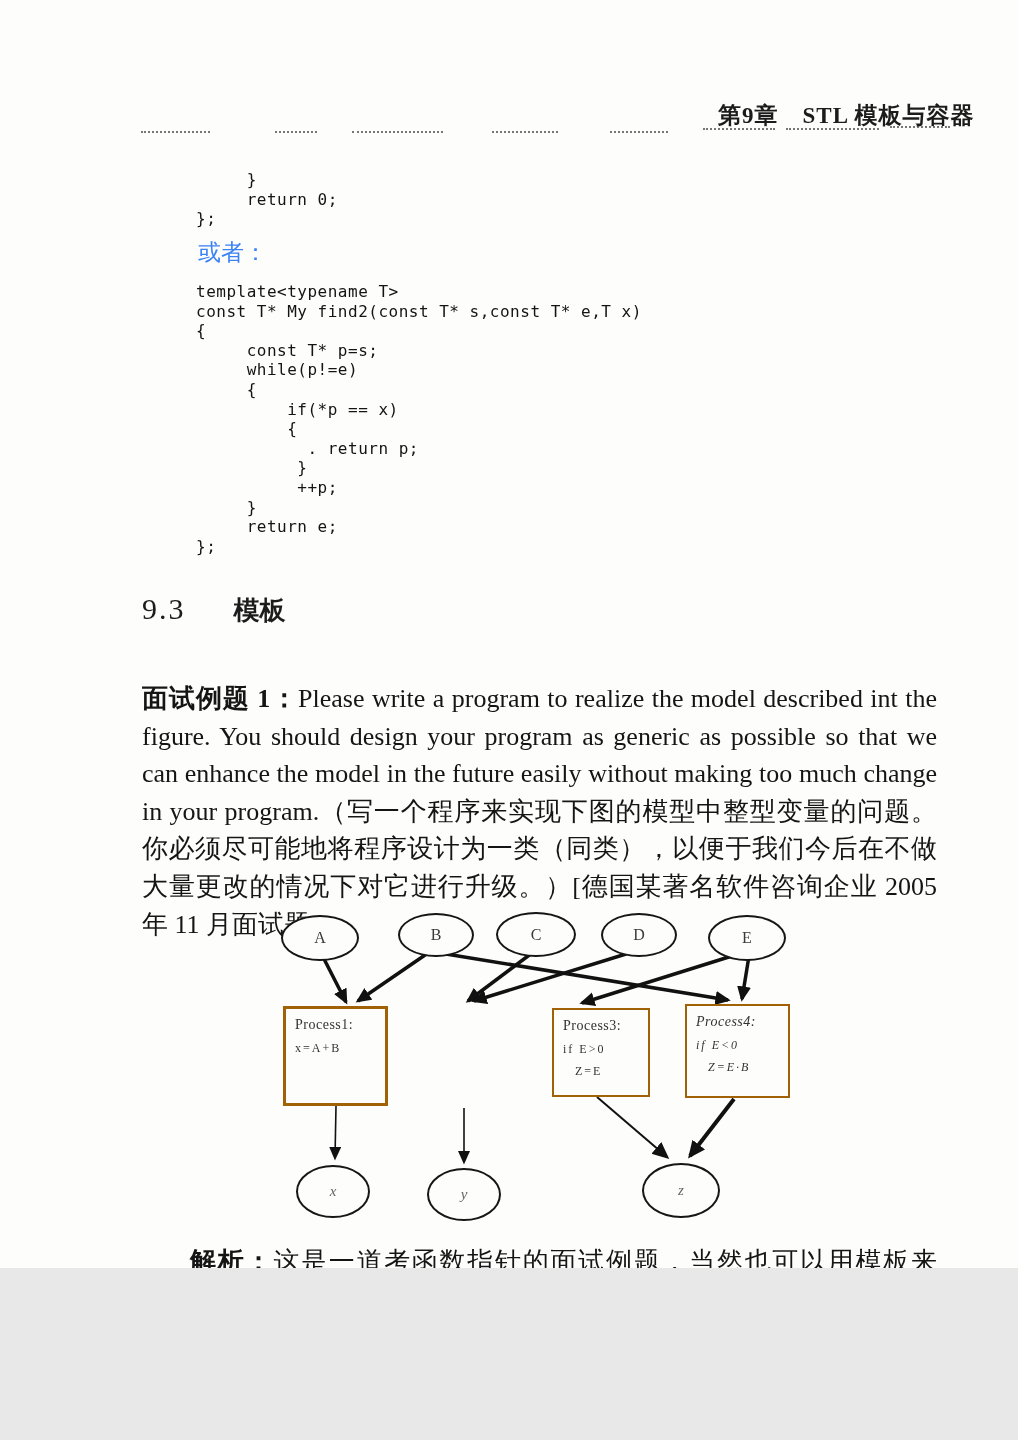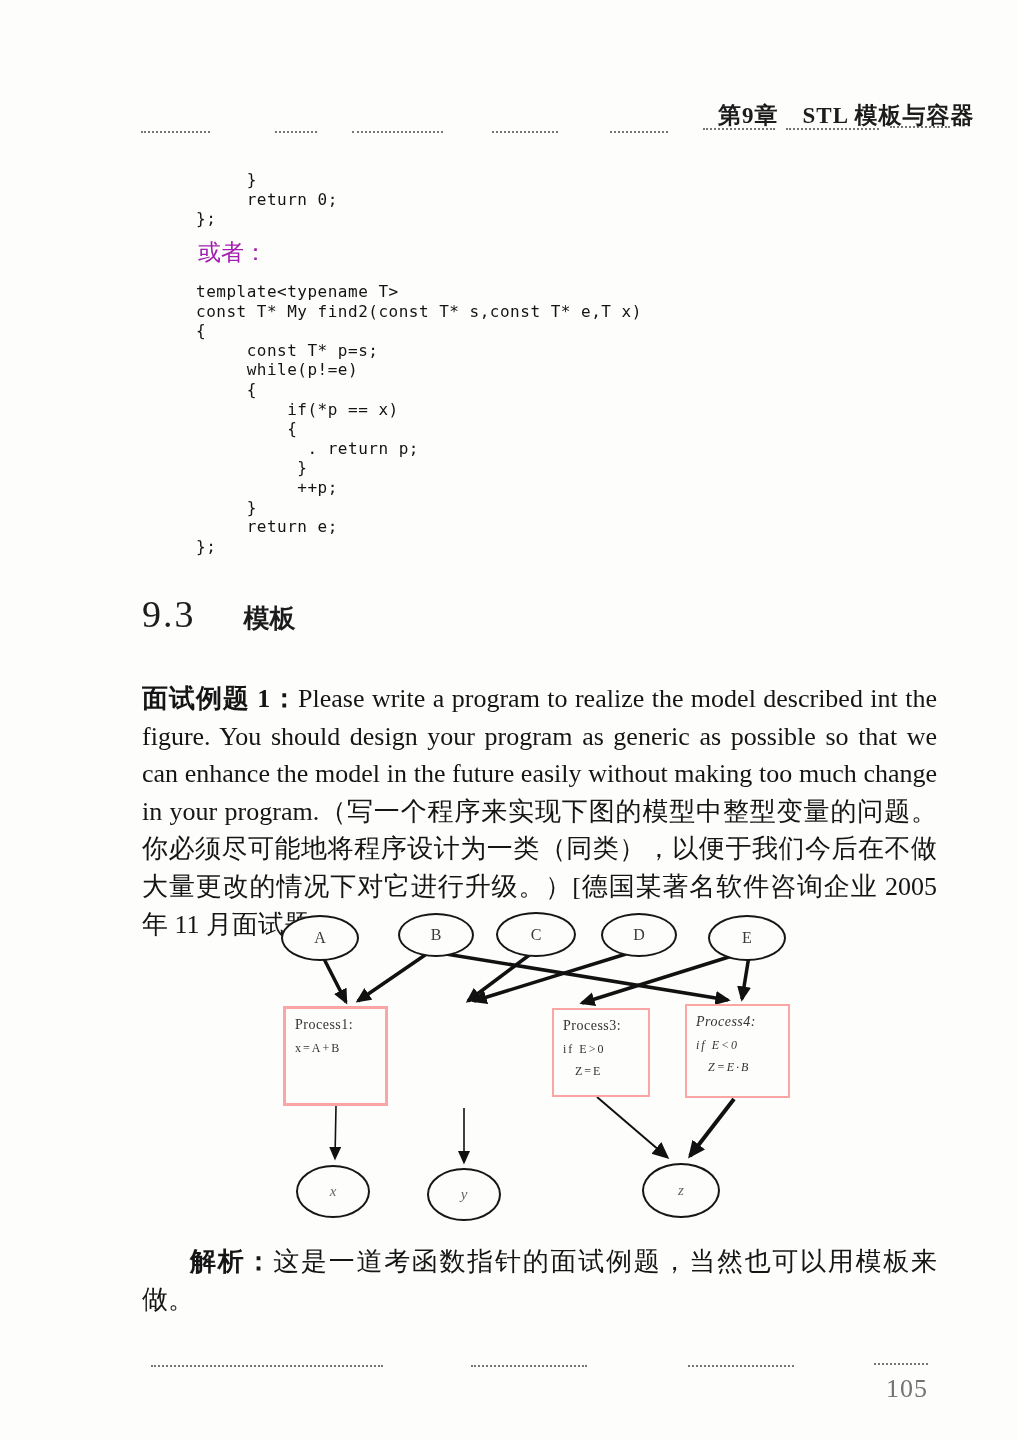--- a/index.html
+++ b/index.html
@@ -1,19 +1,19 @@
 <!DOCTYPE html>
 <html><head>
 <meta charset="utf-8">
 <style>
   * { margin:0; padding:0; box-sizing:border-box; }
   html,body { background:#e8e8e8; }
   .page {
     position:relative;
-    width:1018px; height:1440px;
+    width:1018px; height:1268px;
     background:#fdfdfc;
     overflow:hidden;
     font-family:"Liberation Serif", serif;
     color:#1c1c1c;
   }
   
   .chapter-title {
     position:absolute; top:100px; left:718px; width:232px;
     font-size:23px; font-weight:bold; letter-spacing:1px;
     white-space:nowrap;
@@ -29,25 +29,25 @@
     font-family:"DejaVu Sans Mono", monospace;
     font-size:16px; line-height:19.6px;
     letter-spacing:.5px;
     color:#141414;
     white-space:pre;
   }
   #code1 { top:170px; left:196px; }
   #code2 { top:282px; left:196px; }
   .or-label {
     position:absolute; top:237px; left:198px;
-    font-size:23px; color:#a21caf;
+    font-size:23px; color:#3b82f6;
   }
   
   .section-heading { position:absolute; top:592px; left:142px; white-space:nowrap; }
-  .section-number { font-size:38px; font-family:"Liberation Serif", serif; letter-spacing:2px; }
+  .section-number { font-size:30px; font-family:"Liberation Serif", serif; letter-spacing:2px; }
   .section-title  { font-size:26px; font-weight:bold; font-family:"Liberation Sans", sans-serif; margin-left:48px; }
   
   p.body-par {
     position:absolute; left:142px; width:795px;
     font-size:26px; line-height:37.6px;
     text-align:justify; color:#151515;
   }
   #question { top:680px; }
   .par-label { font-weight:bold; }
   #analysis1 { top:1243px; text-indent:48px; }
@@ -58,21 +58,21 @@
   .node {
     position:absolute; z-index:2;
     background:#fdfdfc;
     border:2px solid #161616; border-radius:50%;
     display:flex; align-items:center; justify-content:center;
     font-size:16px; color:#3a3a3a; font-family:"Liberation Serif", serif;
   }
   .node.out { color:#666; font-size:15px; font-style:italic; }
   .pbox {
     position:absolute; z-index:2;
-    background:#fdfdfc; border:3px solid #fca5a5;
+    background:#fdfdfc; border:3px solid #a16207;
     padding:8px 0 4px 9px;
     font-family:"Liberation Serif", serif;
     color:#333;
   }
   .pbox.thin { border-width:2px; }
   .ptitle { font-size:14px; letter-spacing:.5px; margin-bottom:8px; }
   .pline  { font-size:12px; letter-spacing:2px; margin-bottom:7px; }
   .pline.indent { margin-left:12px; }
   
   .page-number {

